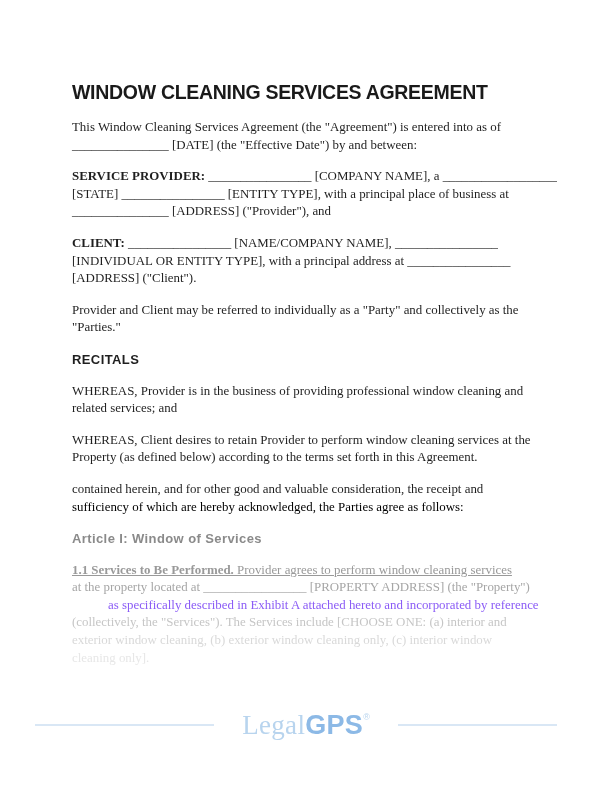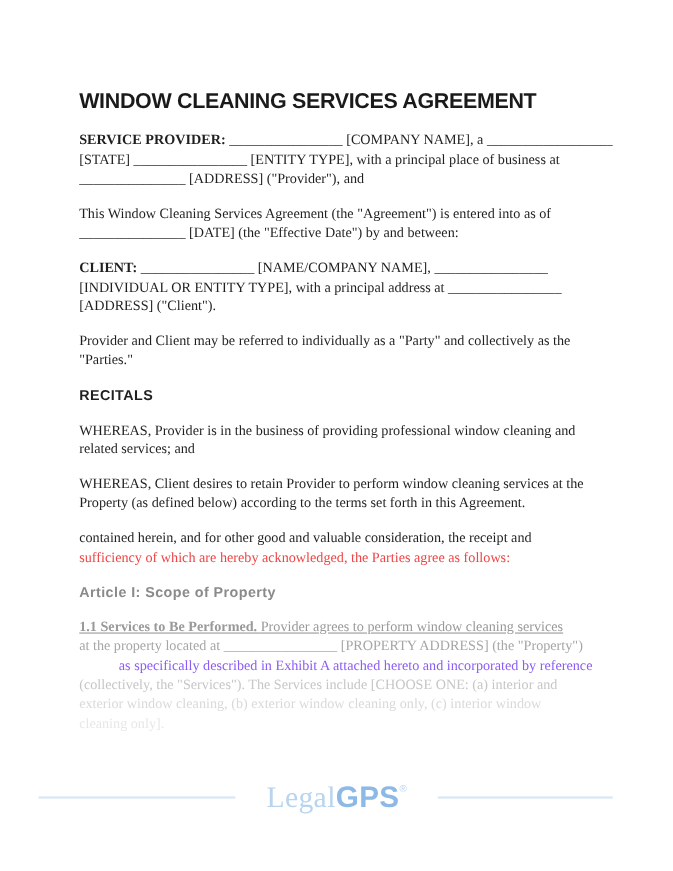--- a/index.html
+++ b/index.html
@@ -78,27 +78,27 @@
   }
 </style>
 </head>
 <body>
 
 <div class="page">
 
   <div class="content" id="doc-content">
       <h1 class="doc-title">WINDOW CLEANING SERVICES AGREEMENT</h1>
       <p class="para">
+        <span class="line"><span class="seg">This Window Cleaning Services Agreement (the "Agreement") is entered into as of</span></span>
+        <span class="line"><span class="seg">_______________ [DATE] (the "Effective Date") by and between:</span></span>
+      </p>
+      <p class="para">
         <span class="line"><span class="seg-bold">SERVICE PROVIDER: </span><span class="seg">________________ [COMPANY NAME], a __________________</span></span>
         <span class="line"><span class="seg">[STATE] ________________ [ENTITY TYPE], with a principal place of business at</span></span>
         <span class="line"><span class="seg">_______________ [ADDRESS] ("Provider"), and</span></span>
-      </p>
-      <p class="para">
-        <span class="line"><span class="seg">This Window Cleaning Services Agreement (the "Agreement") is entered into as of</span></span>
-        <span class="line"><span class="seg">_______________ [DATE] (the "Effective Date") by and between:</span></span>
       </p>
       <p class="para">
         <span class="line"><span class="seg-bold">CLIENT: </span><span class="seg">________________ [NAME/COMPANY NAME], ________________</span></span>
         <span class="line"><span class="seg">[INDIVIDUAL OR ENTITY TYPE], with a principal address at ________________</span></span>
         <span class="line"><span class="seg">[ADDRESS] ("Client").</span></span>
       </p>
       <p class="para">
         <span class="line"><span class="seg">Provider and Client may be referred to individually as a "Party" and collectively as the</span></span>
         <span class="line"><span class="seg">"Parties."</span></span>
       </p>
@@ -106,23 +106,23 @@
       <p class="para">
         <span class="line"><span class="seg">WHEREAS, Provider is in the business of providing professional window cleaning and</span></span>
         <span class="line"><span class="seg">related services; and</span></span>
       </p>
       <p class="para">
         <span class="line"><span class="seg">WHEREAS, Client desires to retain Provider to perform window cleaning services at the</span></span>
         <span class="line"><span class="seg">Property (as defined below) according to the terms set forth in this Agreement.</span></span>
       </p>
       <p class="para">
         <span class="line"><span class="seg">contained herein, and for other good and valuable consideration, the receipt and</span></span>
-        <span class="line" style="color: #ef4444; font-family: Liberation Serif, serif;"><span class="seg">sufficiency of which are hereby acknowledged, the Parties agree as follows:</span></span>
+        <span class="line" style="color: #000000; font-family: Liberation Serif, serif;"><span class="seg">sufficiency of which are hereby acknowledged, the Parties agree as follows:</span></span>
       </p>
-      <h2 class="section-heading" style="color: rgb(138, 138, 138);">Article I: Scope of Property</h2>
+      <h2 class="section-heading" style="color: rgb(138, 138, 138);">Article I: Window of Services</h2>
       <p class="para">
         <span class="line" style="color: rgb(153, 153, 153); text-decoration: underline;"><span class="seg-bold">1.1 Services to Be Performed. </span><span class="seg">Provider agrees to perform window cleaning services</span></span>
         <span class="line" style="color: rgb(166, 166, 166);"><span class="seg">at the property located at ________________ [PROPERTY ADDRESS] (the "Property")</span></span>
         <span class="line" style="color: #8b5cf6; margin-left: 36px;"><span class="seg">as specifically described in Exhibit A attached hereto and incorporated by reference</span></span>
         <span class="line" style="color: rgb(198, 198, 198);"><span class="seg">(collectively, the "Services"). The Services include [CHOOSE ONE: (a) interior and</span></span>
         <span class="line" style="color: rgb(217, 217, 217);"><span class="seg">exterior window cleaning, (b) exterior window cleaning only, (c) interior window</span></span>
         <span class="line" style="color: rgb(231, 231, 231);"><span class="seg">cleaning only].</span></span>
       </p>
     </div>
 

